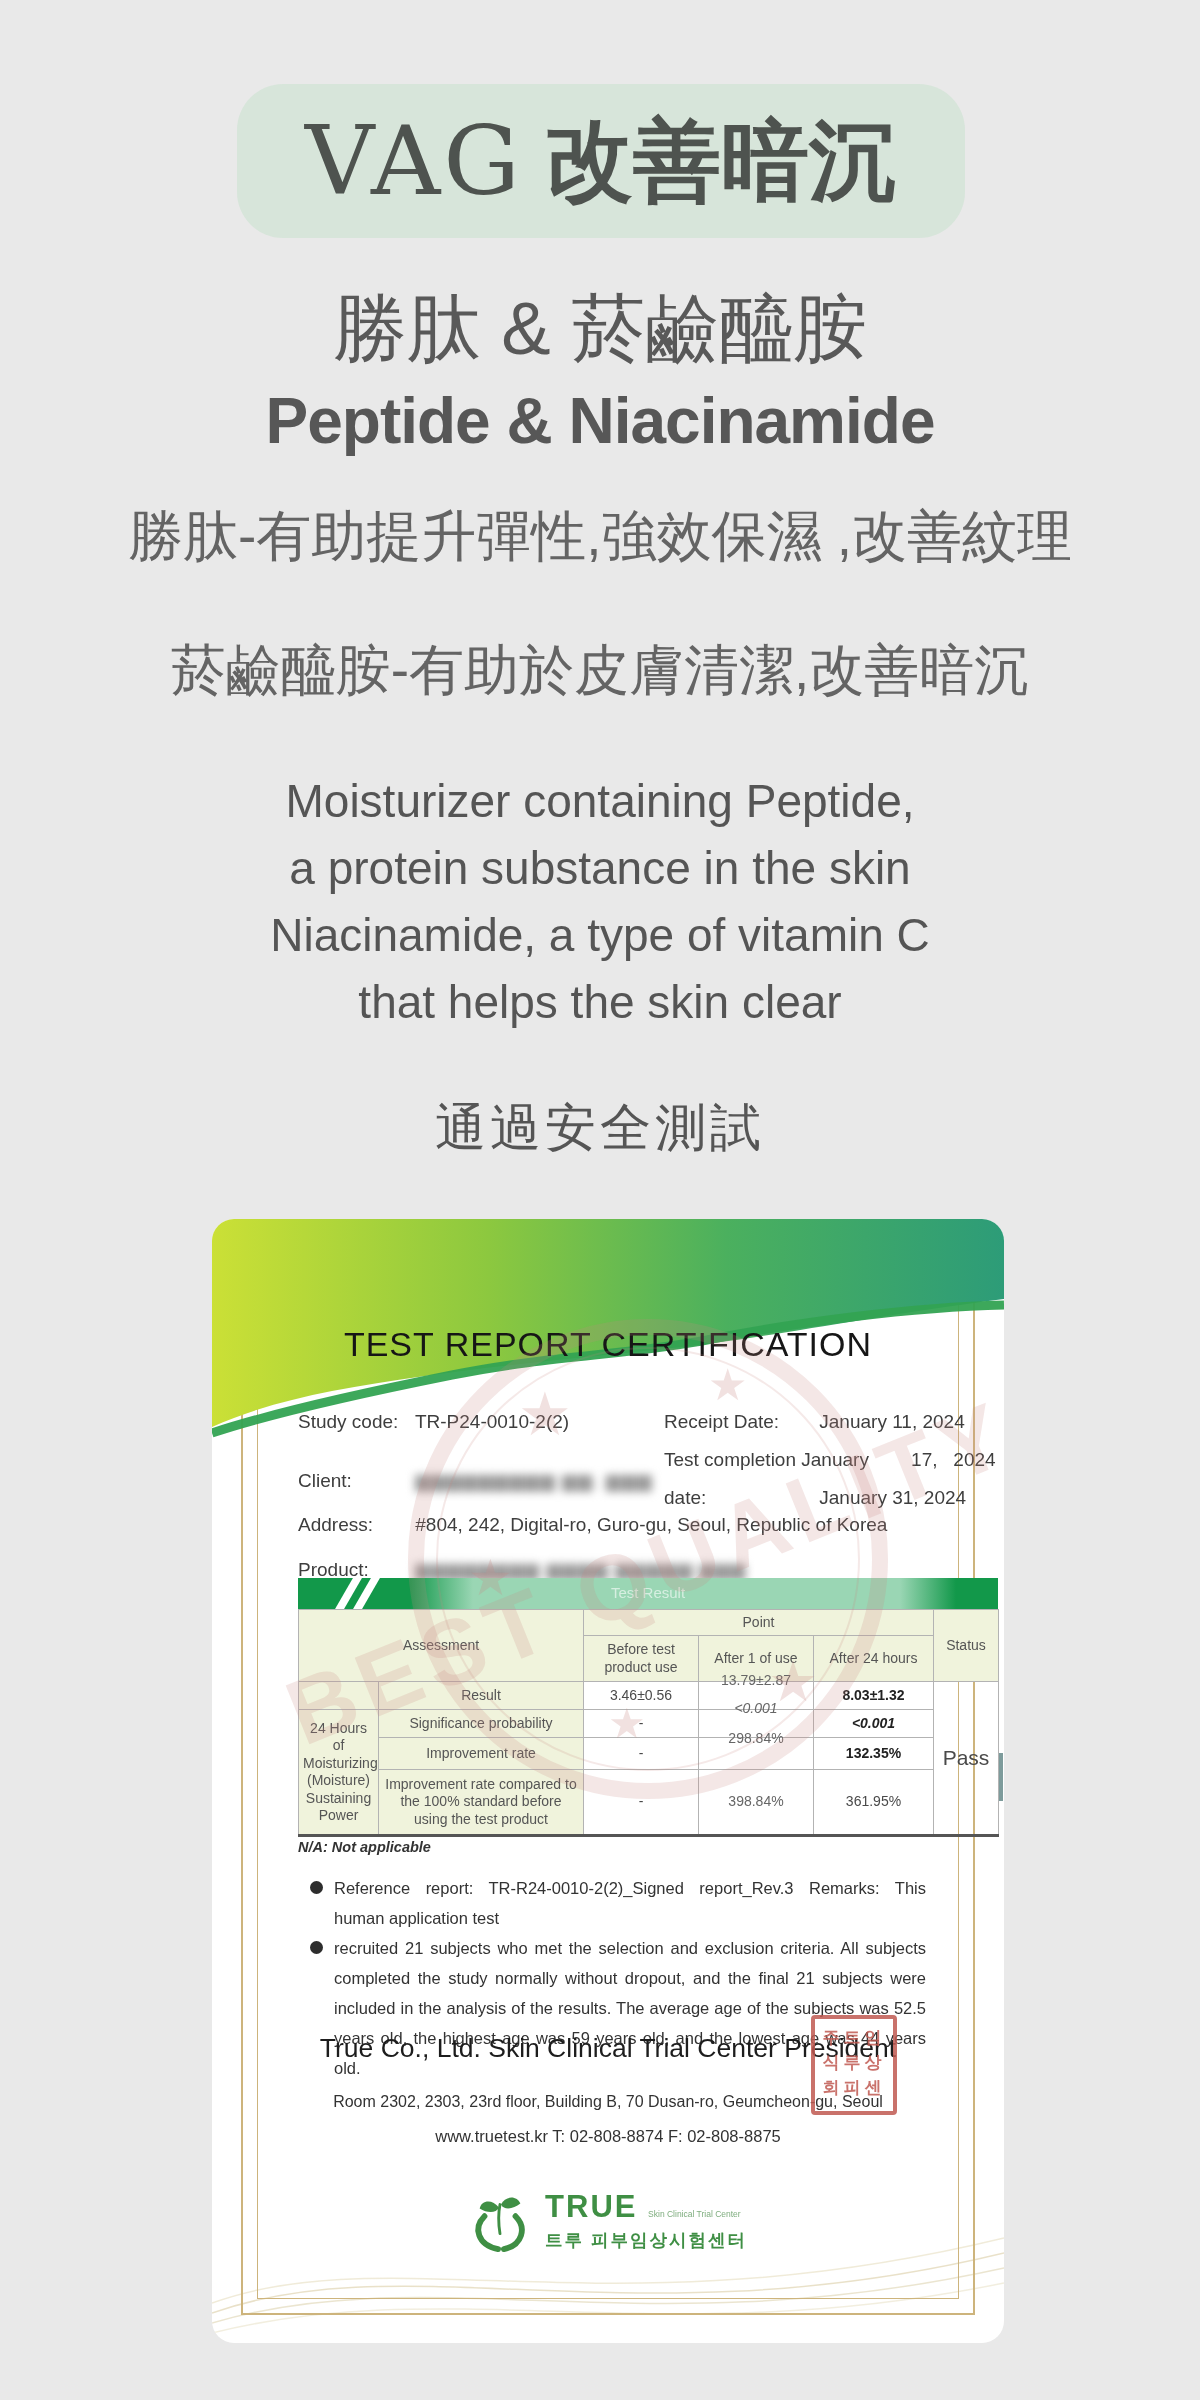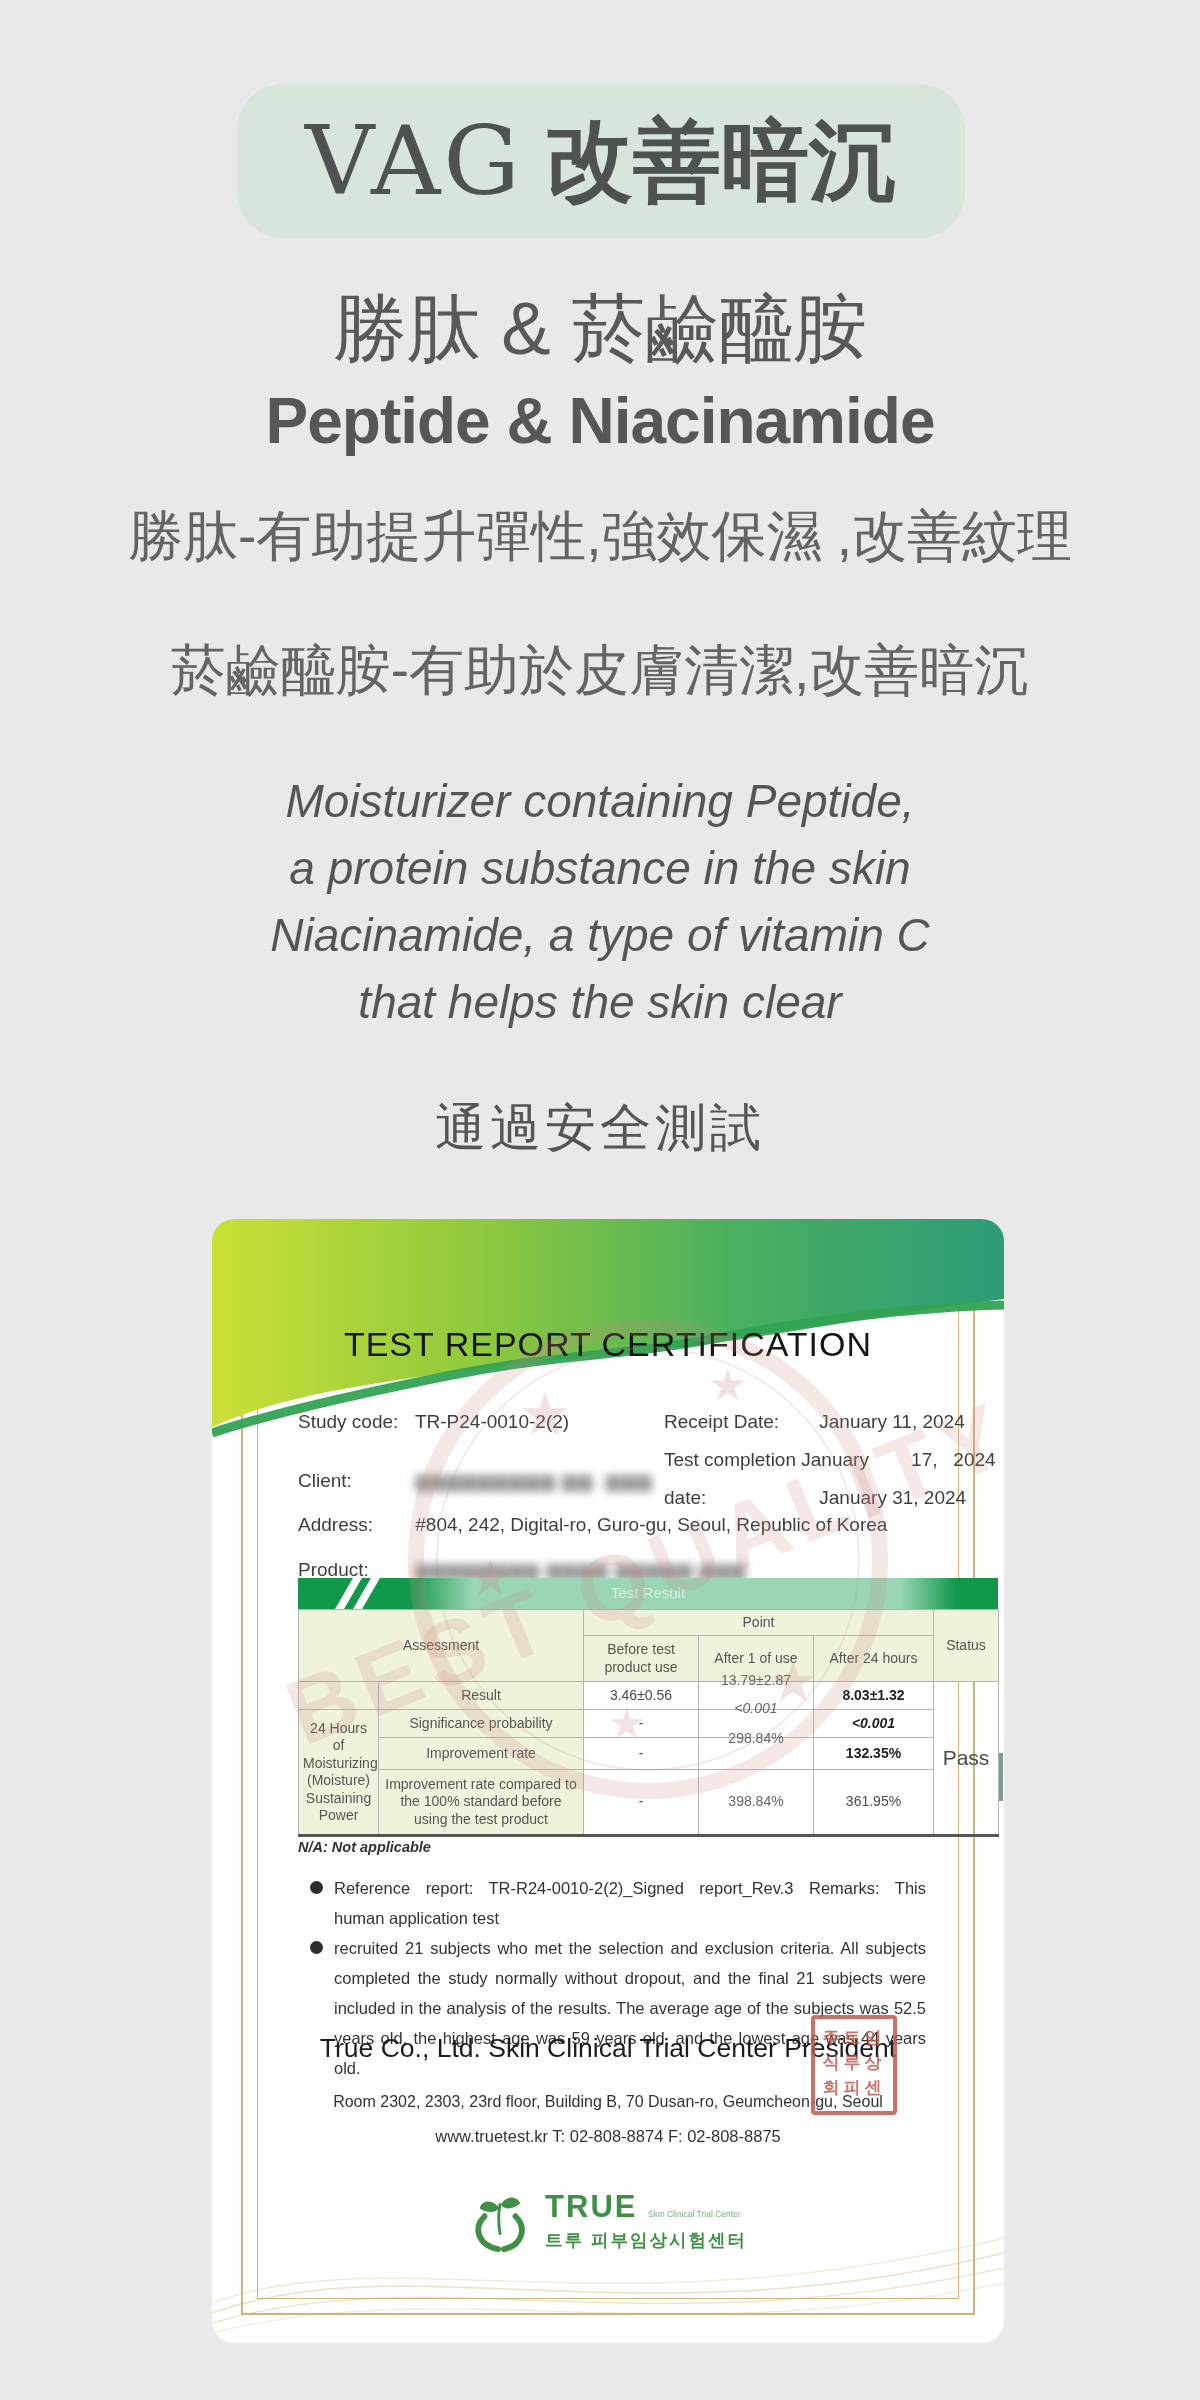--- a/index.html
+++ b/index.html
@@ -10,21 +10,21 @@
   
   .badge{position:absolute;left:237px;top:84px;width:728px;height:154px;background:#d7e5da;
          border-radius:46px;display:flex;align-items:center;justify-content:center;color:#4e534f;}
   .badge .brand{font-family:"DejaVu Serif","Liberation Serif",serif;font-size:96px;font-weight:500;
                 letter-spacing:3px;margin-right:22px;}
   .badge .btxt{font-size:88px;font-weight:600;}
   .title-zh{top:280px;font-size:74px;font-weight:500;color:#595959;}
   .title-en{top:384px;font-size:64px;font-weight:700;color:#575757;letter-spacing:-1px;}
   .benefit{font-size:55px;color:#646464;font-weight:500;}
   .b1{top:500px;} .b2{top:634px;}
-  .desc{top:768px;font-size:46px;line-height:67px;color:#555;font-weight:500;font-style:italic;}
+  .desc{top:768px;font-size:46px;line-height:67px;color:#555;font-weight:500;}
   .safety{top:1094px;font-size:51px;color:#555;font-weight:500;letter-spacing:4px;}
 
   
   .cert{position:absolute;left:212px;top:1219px;width:792px;height:1124px;background:#ffffff;overflow:hidden;border-radius:22px;}
   .frame{position:absolute;border:1.5px solid #cdb47c;z-index:2;}
   .f-out{left:29px;right:29px;top:30px;bottom:28px;border-width:2px;}
   .f-in{left:45px;right:45px;top:46px;bottom:44px;}
   .swoosh{position:absolute;top:0;left:0;z-index:3;}
   .cert-title{top:106px;font-size:34px;color:#161616;font-weight:500;letter-spacing:1px;z-index:4;}
 

